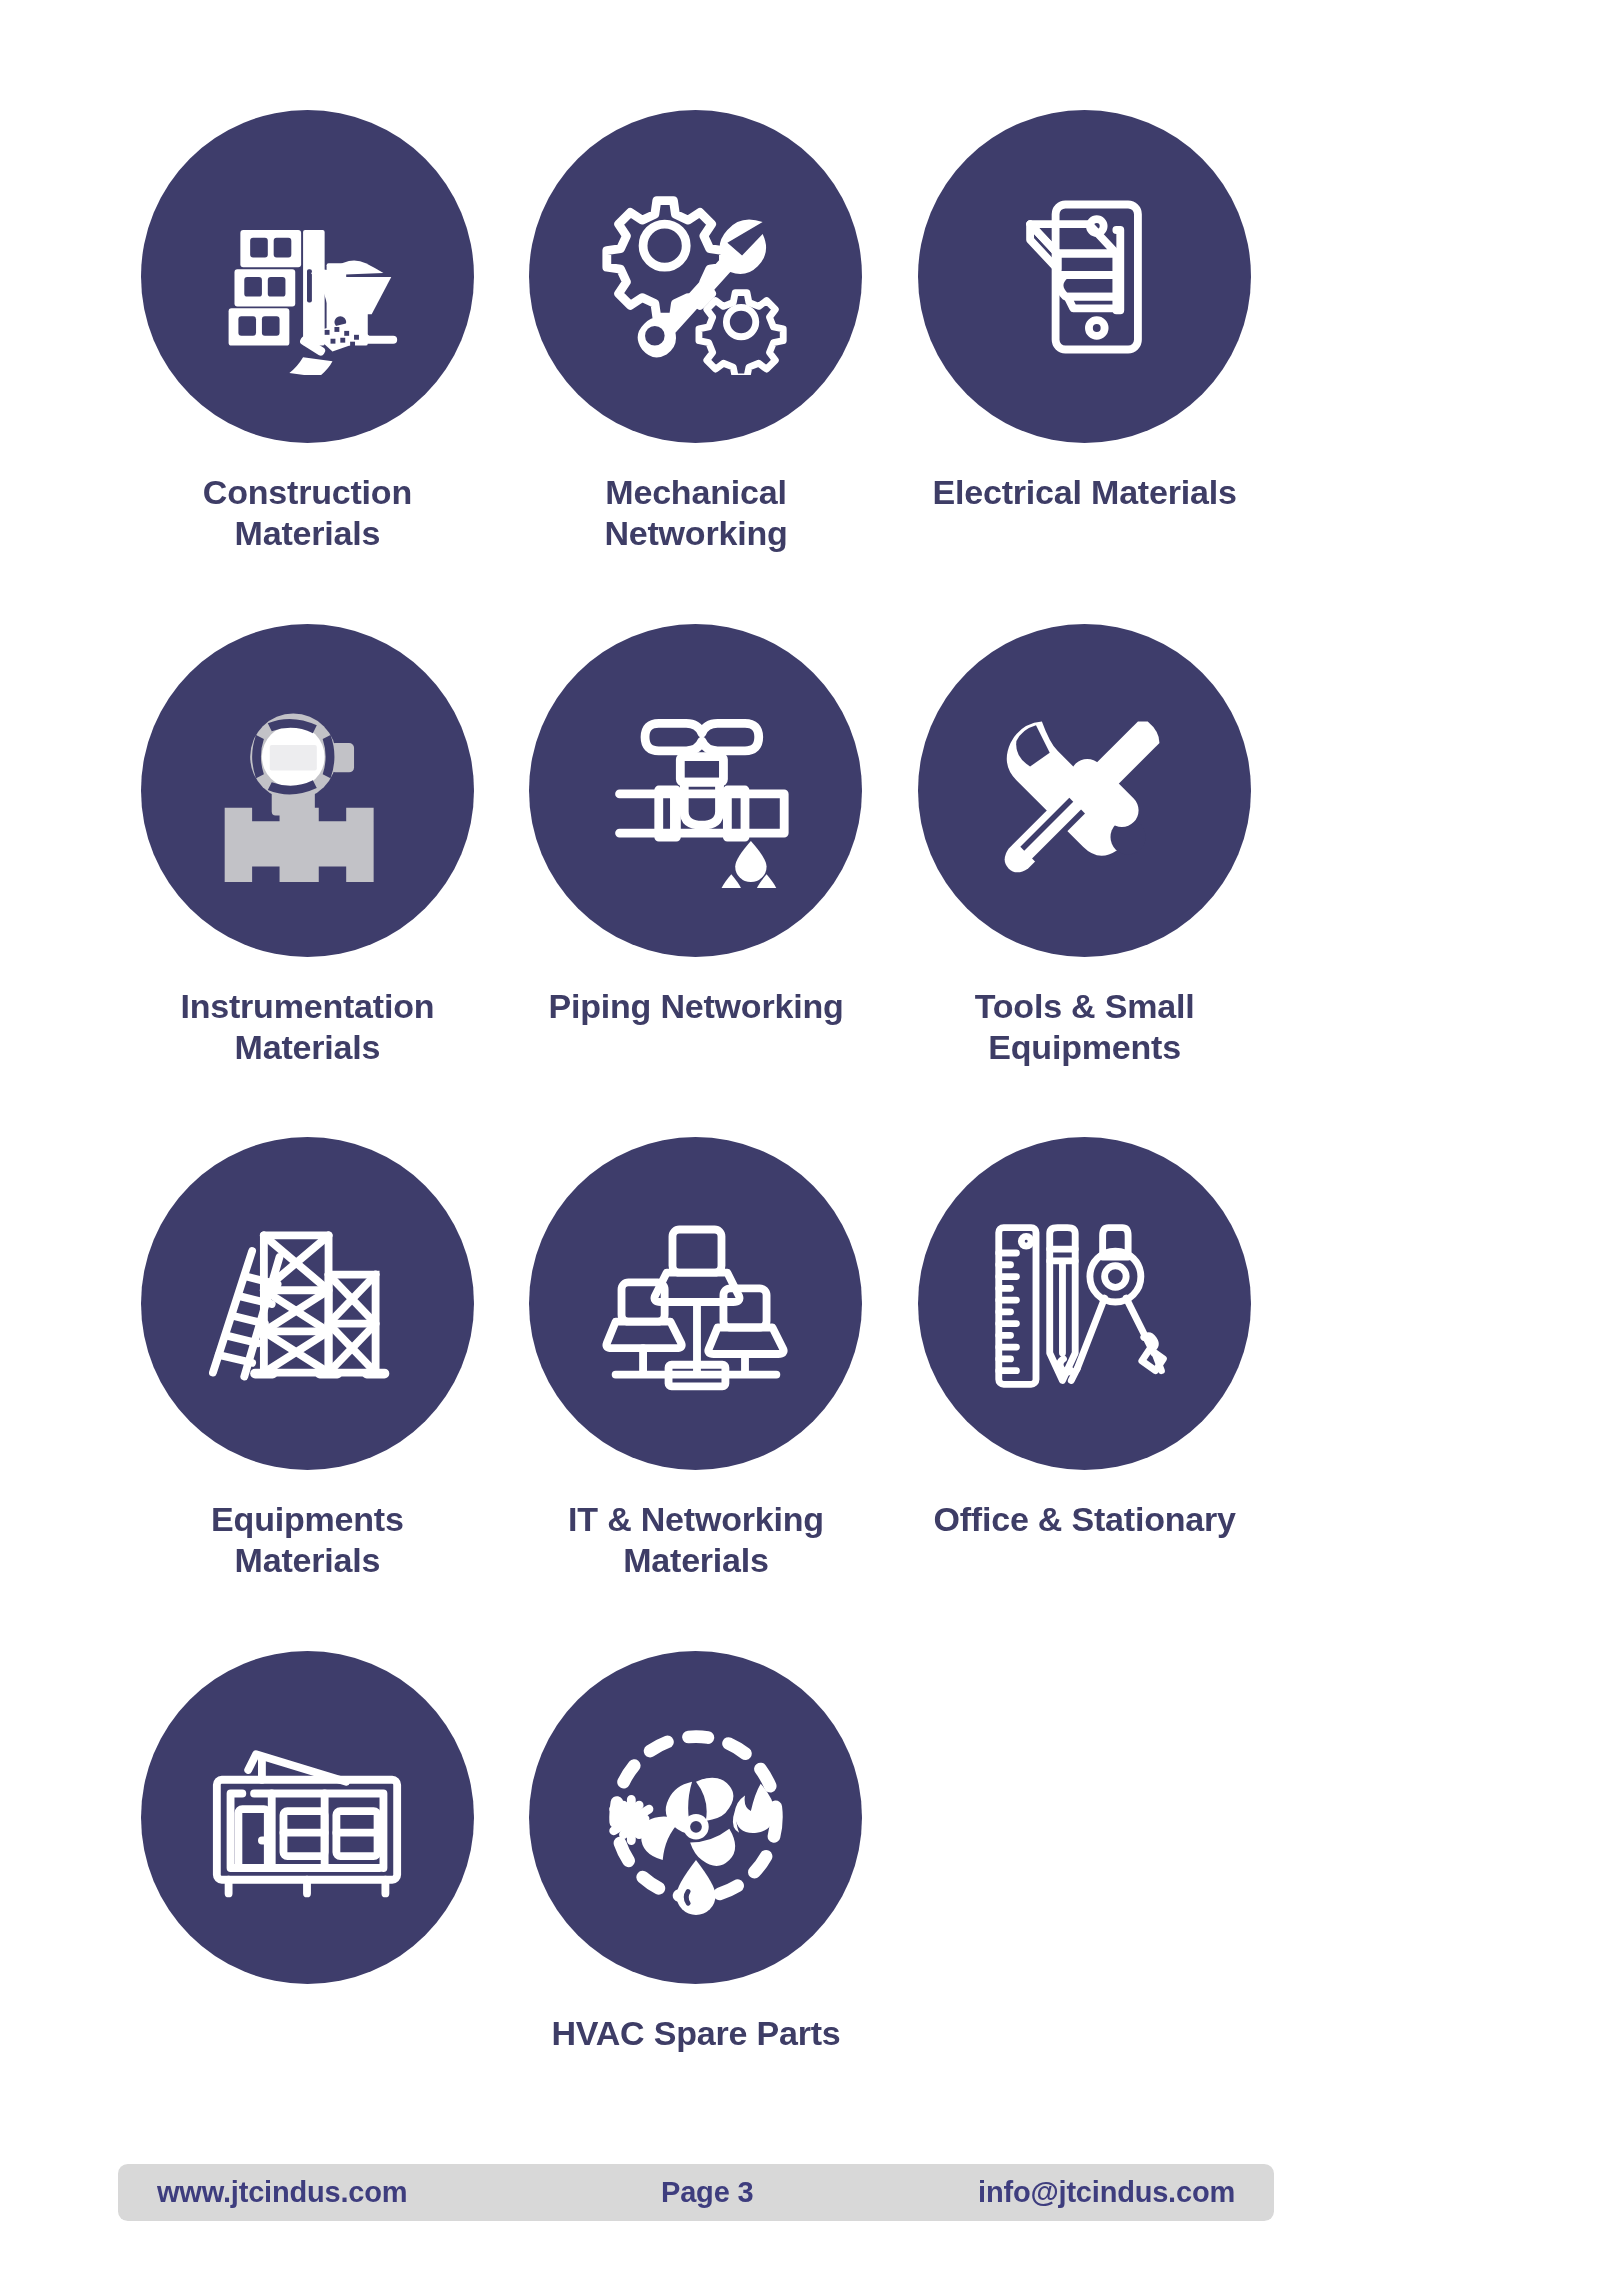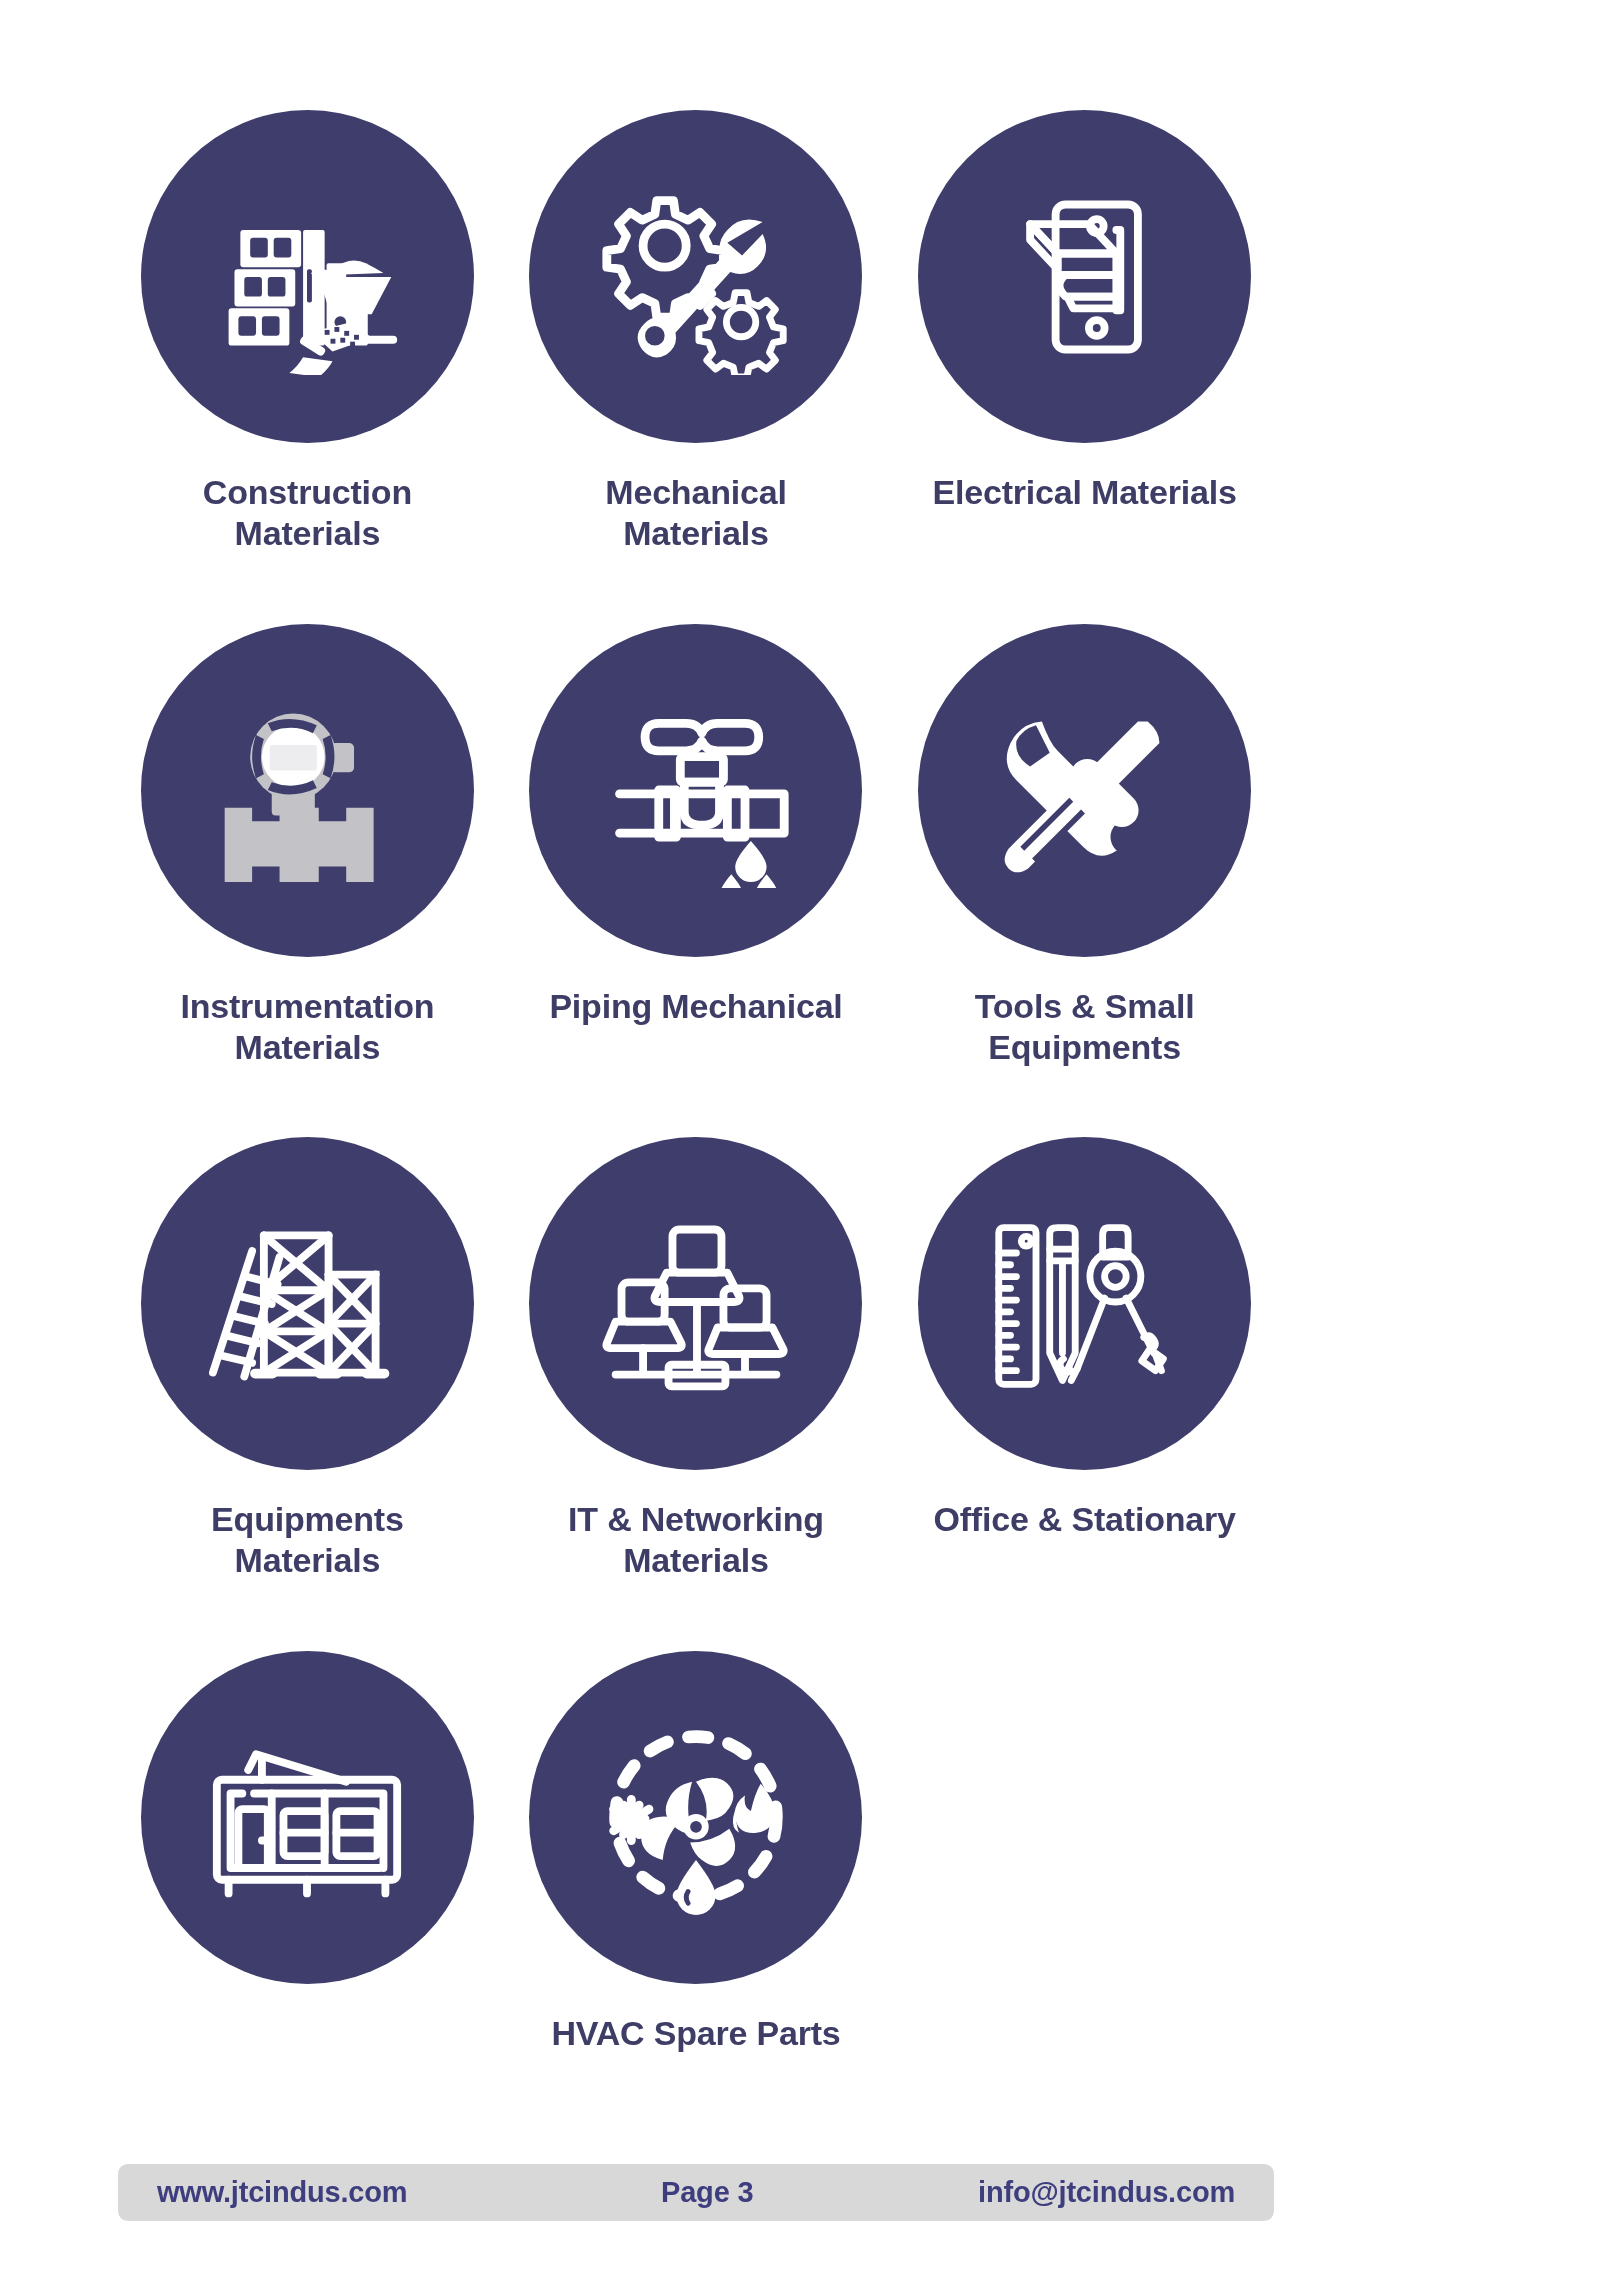--- a/index.html
+++ b/index.html
@@ -143,21 +143,21 @@
           <g fill="none" stroke="#ffffff" stroke-width="7" stroke-linejoin="round">
             <path d="M140 116 l12 0 2 10 10 4 8 -6 9 9 -6 8 4 10 10 2 0 12 -10 2 -4 10 6 8 -9 9 -8 -6 -10 4 -2 10 -12 0 -2 -10 -10 -4 -8 6 -9 -9 6 -8 -4 -10 -10 -2 0 -12 10 -2 4 -10 -6 -8 9 -9 8 6 10 -4z"></path>
             <circle cx="146" cy="146" r="15"></circle>
           </g>
           <g fill="#ffffff">
             <path d="M168 44 q-22 -8 -36 8 q-12 13 -6 28 L70 142 q-14 -4 -23 6 q-12 12 -2 26 q11 13 25 5 q12 -8 9 -22 l56 -62 q16 6 28 -6 q14 -14 5 -33 l-21 22 -15 -13z"></path>
           </g>
           <circle cx="58" cy="160" r="10" fill="#3E3D6B"></circle>
         </svg>
       </div>
-      <div class="label">Mechanical Materials</div>
+      <div class="label">Mechanical Networking</div>
     </div>
 
 
     <div class="cell">
       <div class="circle">
         <svg width="196" height="196" viewBox="0 0 200 200">
           <g fill="none" stroke="#ffffff" stroke-width="8" stroke-linejoin="round" stroke-linecap="round">
             <rect x="70" y="26" width="84" height="148" rx="10"></rect>
             <circle cx="112" cy="48" r="7"></circle>
             <circle cx="112" cy="152" r="8"></circle>
@@ -208,21 +208,21 @@
             <rect x="132" y="100" width="18" height="48"></rect>
             <path d="M78 104 L134 104 M78 144 L134 144"></path>
           </g>
           <g fill="#ffffff">
             <path d="M156 152 q16 18 16 26 a16 16 0 0 1 -32 0 q0 -8 16 -26z"></path>
             <path d="M136 186 q11 13 11 18 a11 11 0 0 1 -22 0 q0 -5 11 -18z"></path>
             <path d="M172 186 q11 13 11 18 a11 11 0 0 1 -22 0 q0 -5 11 -18z"></path>
           </g>
         </svg>
       </div>
-      <div class="label">Piping Mechanical</div>
+      <div class="label">Piping Networking</div>
     </div>
 
     <div class="cell">
       <div class="circle">
         <svg width="196" height="196" viewBox="0 0 200 200">
           <g fill="#ffffff">
             <path d="M168 24 q12 10 12 22 l-62 62 -22 -22 62 -62z" transform="translate(-4,6)"></path>
             <path d="M104 92 L128 116 L114 130 L90 106 Z"></path>
             <path d="M22 160 q-8 12 0 20 q8 8 20 0 l62 -62 -20 -20z"></path>
             <path d="M56 30 q-22 2 -32 22 q-10 22 6 38 l68 68 q16 16 34 4 q18 -12 8 -34 l-68 -68 q-8 -8 -16 -30z" transform="rotate(0 100 100)"></path>

